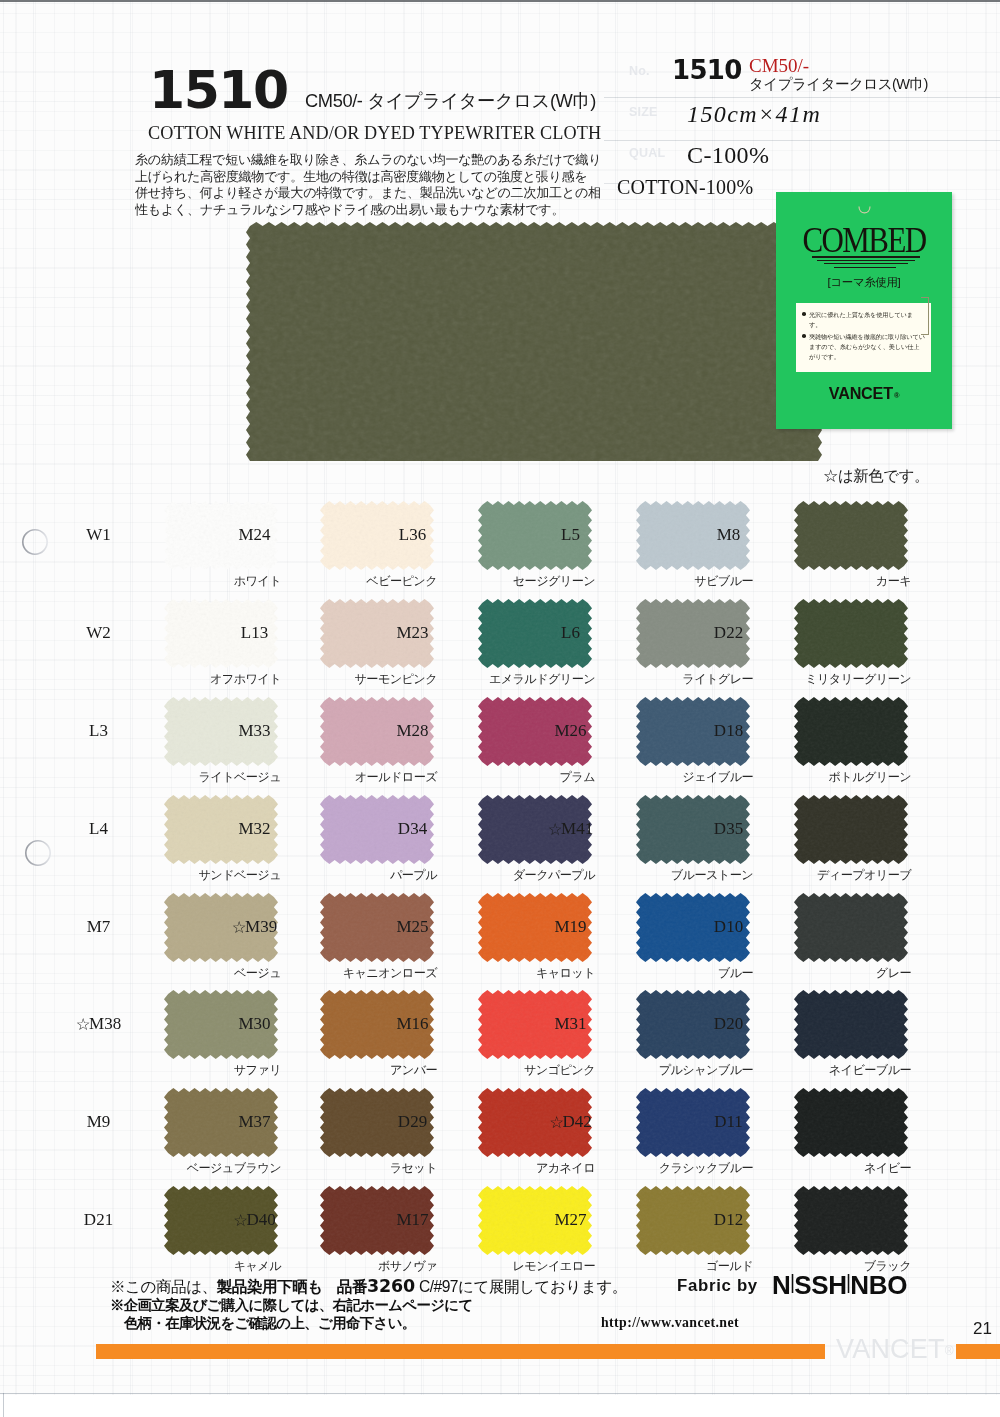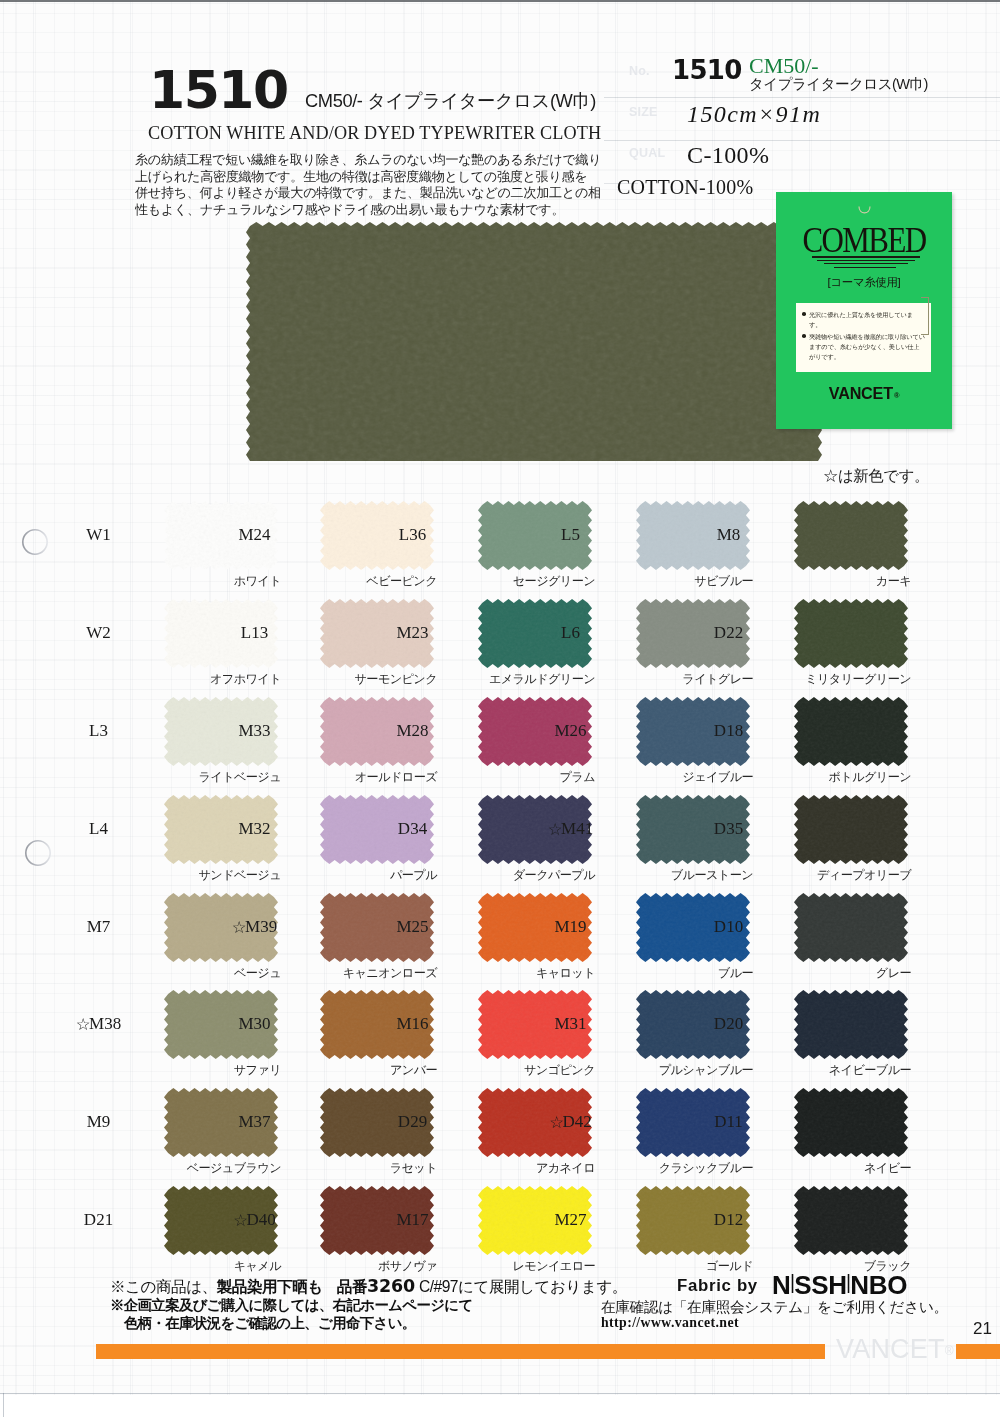--- a/index.html
+++ b/index.html
@@ -96,24 +96,24 @@
     <div>糸の紡績工程で短い繊維を取り除き、糸ムラのない均一な艶のある糸だけで織り</div>
     <div>上げられた高密度織物です。生地の特徴は高密度織物としての強度と張り感を</div>
     <div>併せ持ち、何より軽さが最大の特徴です。また、製品洗いなどの二次加工との相</div>
     <div>性もよく、ナチュラルなシワ感やドライ感の出易い最もナウな素材です。</div>
   </div>
   <div id="speclineA"></div>
   <div id="speclineB"></div>
   <div id="speclineC"></div>
   <div class="speclabel" style="left:629px;top:64px;font-size:12.5px;">No.</div>
   <div class="abs" style="left:672px;top:55px;font-family:'DejaVu Sans',sans-serif;font-weight:bold;font-size:26px;color:#151515;letter-spacing:-.7px;">1510</div>
-  <div class="abs" style="left:749px;top:58px;font-size:22px;color:#15803d;line-height:16px;">CM50/-</div>
+  <div class="abs" style="left:749px;top:58px;font-size:19px;color:#b91c1c;line-height:16px;">CM50/-</div>
   <div class="abs jp" style="left:749px;top:76px;font-size:14.6px;color:#1b1b1b;letter-spacing:-.6px;line-height:16px;white-space:nowrap;">タイプライタークロス(W巾)</div>
   <div class="speclabel" style="left:629px;top:105px;font-size:12.5px;">SIZE</div>
-  <div class="abs" style="left:687px;top:101px;font-size:24px;font-style:italic;color:#151515;font-family:'Liberation Serif',serif;letter-spacing:1.4px;">150cm×91m</div>
+  <div class="abs" style="left:687px;top:101px;font-size:24px;font-style:italic;color:#151515;font-family:'Liberation Serif',serif;letter-spacing:1.4px;">150cm×41m</div>
   <div class="speclabel" style="left:629px;top:146px;font-size:12.5px;">QUAL</div>
   <div class="abs" style="left:687px;top:142px;font-size:24px;color:#151515;letter-spacing:.4px;">C-100%</div>
   <div class="abs" style="left:617px;top:176px;font-size:20px;color:#151515;letter-spacing:.2px;">COTTON-100%</div>
   <div id="fabric">
     <svg width="576" height="240" viewBox="0 0 576 240" xmlns="http://www.w3.org/2000/svg">
       <defs>
           <filter id="fabnoise" x="0" y="0" width="100%" height="100%">
             <feTurbulence type="fractalNoise" baseFrequency="0.16 0.22" numOctaves="3" seed="7" result="n"></feTurbulence>
             <feColorMatrix in="n" type="saturate" values="0" result="gn"></feColorMatrix>
           </filter>
@@ -692,21 +692,20 @@
         </g>
       </svg>
   </div>
   <div class="code" style="left:666px;top:1210px;width:125px;"><span>D12</span></div>
   <div class="nm jp" style="left:724px;top:1258px;width:187px;">ブラック</div>
   <div id="f1" class="jp"><span>※この商品は、</span><span style="font-weight:bold;">製品染用下晒も</span><span style="padding-left:14px;font-weight:bold;">品番</span><span style="font-family:'DejaVu Sans',sans-serif;font-weight:bold;font-size:17.5px;padding-right:4px;letter-spacing:-0.2px;">3260</span><span>C/#97にて展開しております。</span></div>
   <div id="f2" class="jp">※企画立案及びご購入に際しては、右記ホームページにて</div>
   <div id="f3" class="jp">色柄・在庫状況をご確認の上、ご用命下さい。</div>
   <div id="fabby">Fabric  by</div>
   <div id="maker"><span id="makertext"><span>N</span><span class="thinI">I</span><span>S</span><span>S</span><span>H</span><span class="thinI">I</span><span>N</span><span>B</span><span>O</span></span></div>
-  <div id="stock" class="jp">在庫確認は「在庫照会システム」をご利用ください。</div>
   <div id="url">http://www.vancet.net</div>
   <div id="pgno">21</div>
   <div id="bar1" style="background: rgb(246, 139, 35);"></div>
   <div id="bar2" style="background: rgb(246, 139, 35);"></div>
   <div id="wmk"><span>VANCET</span><span style="font-size:12px;vertical-align:3px;">®</span></div>
   <div id="belowpage"></div>
   <div id="botline"></div>
   <div id="botleftedge"></div>
 </div>
 

